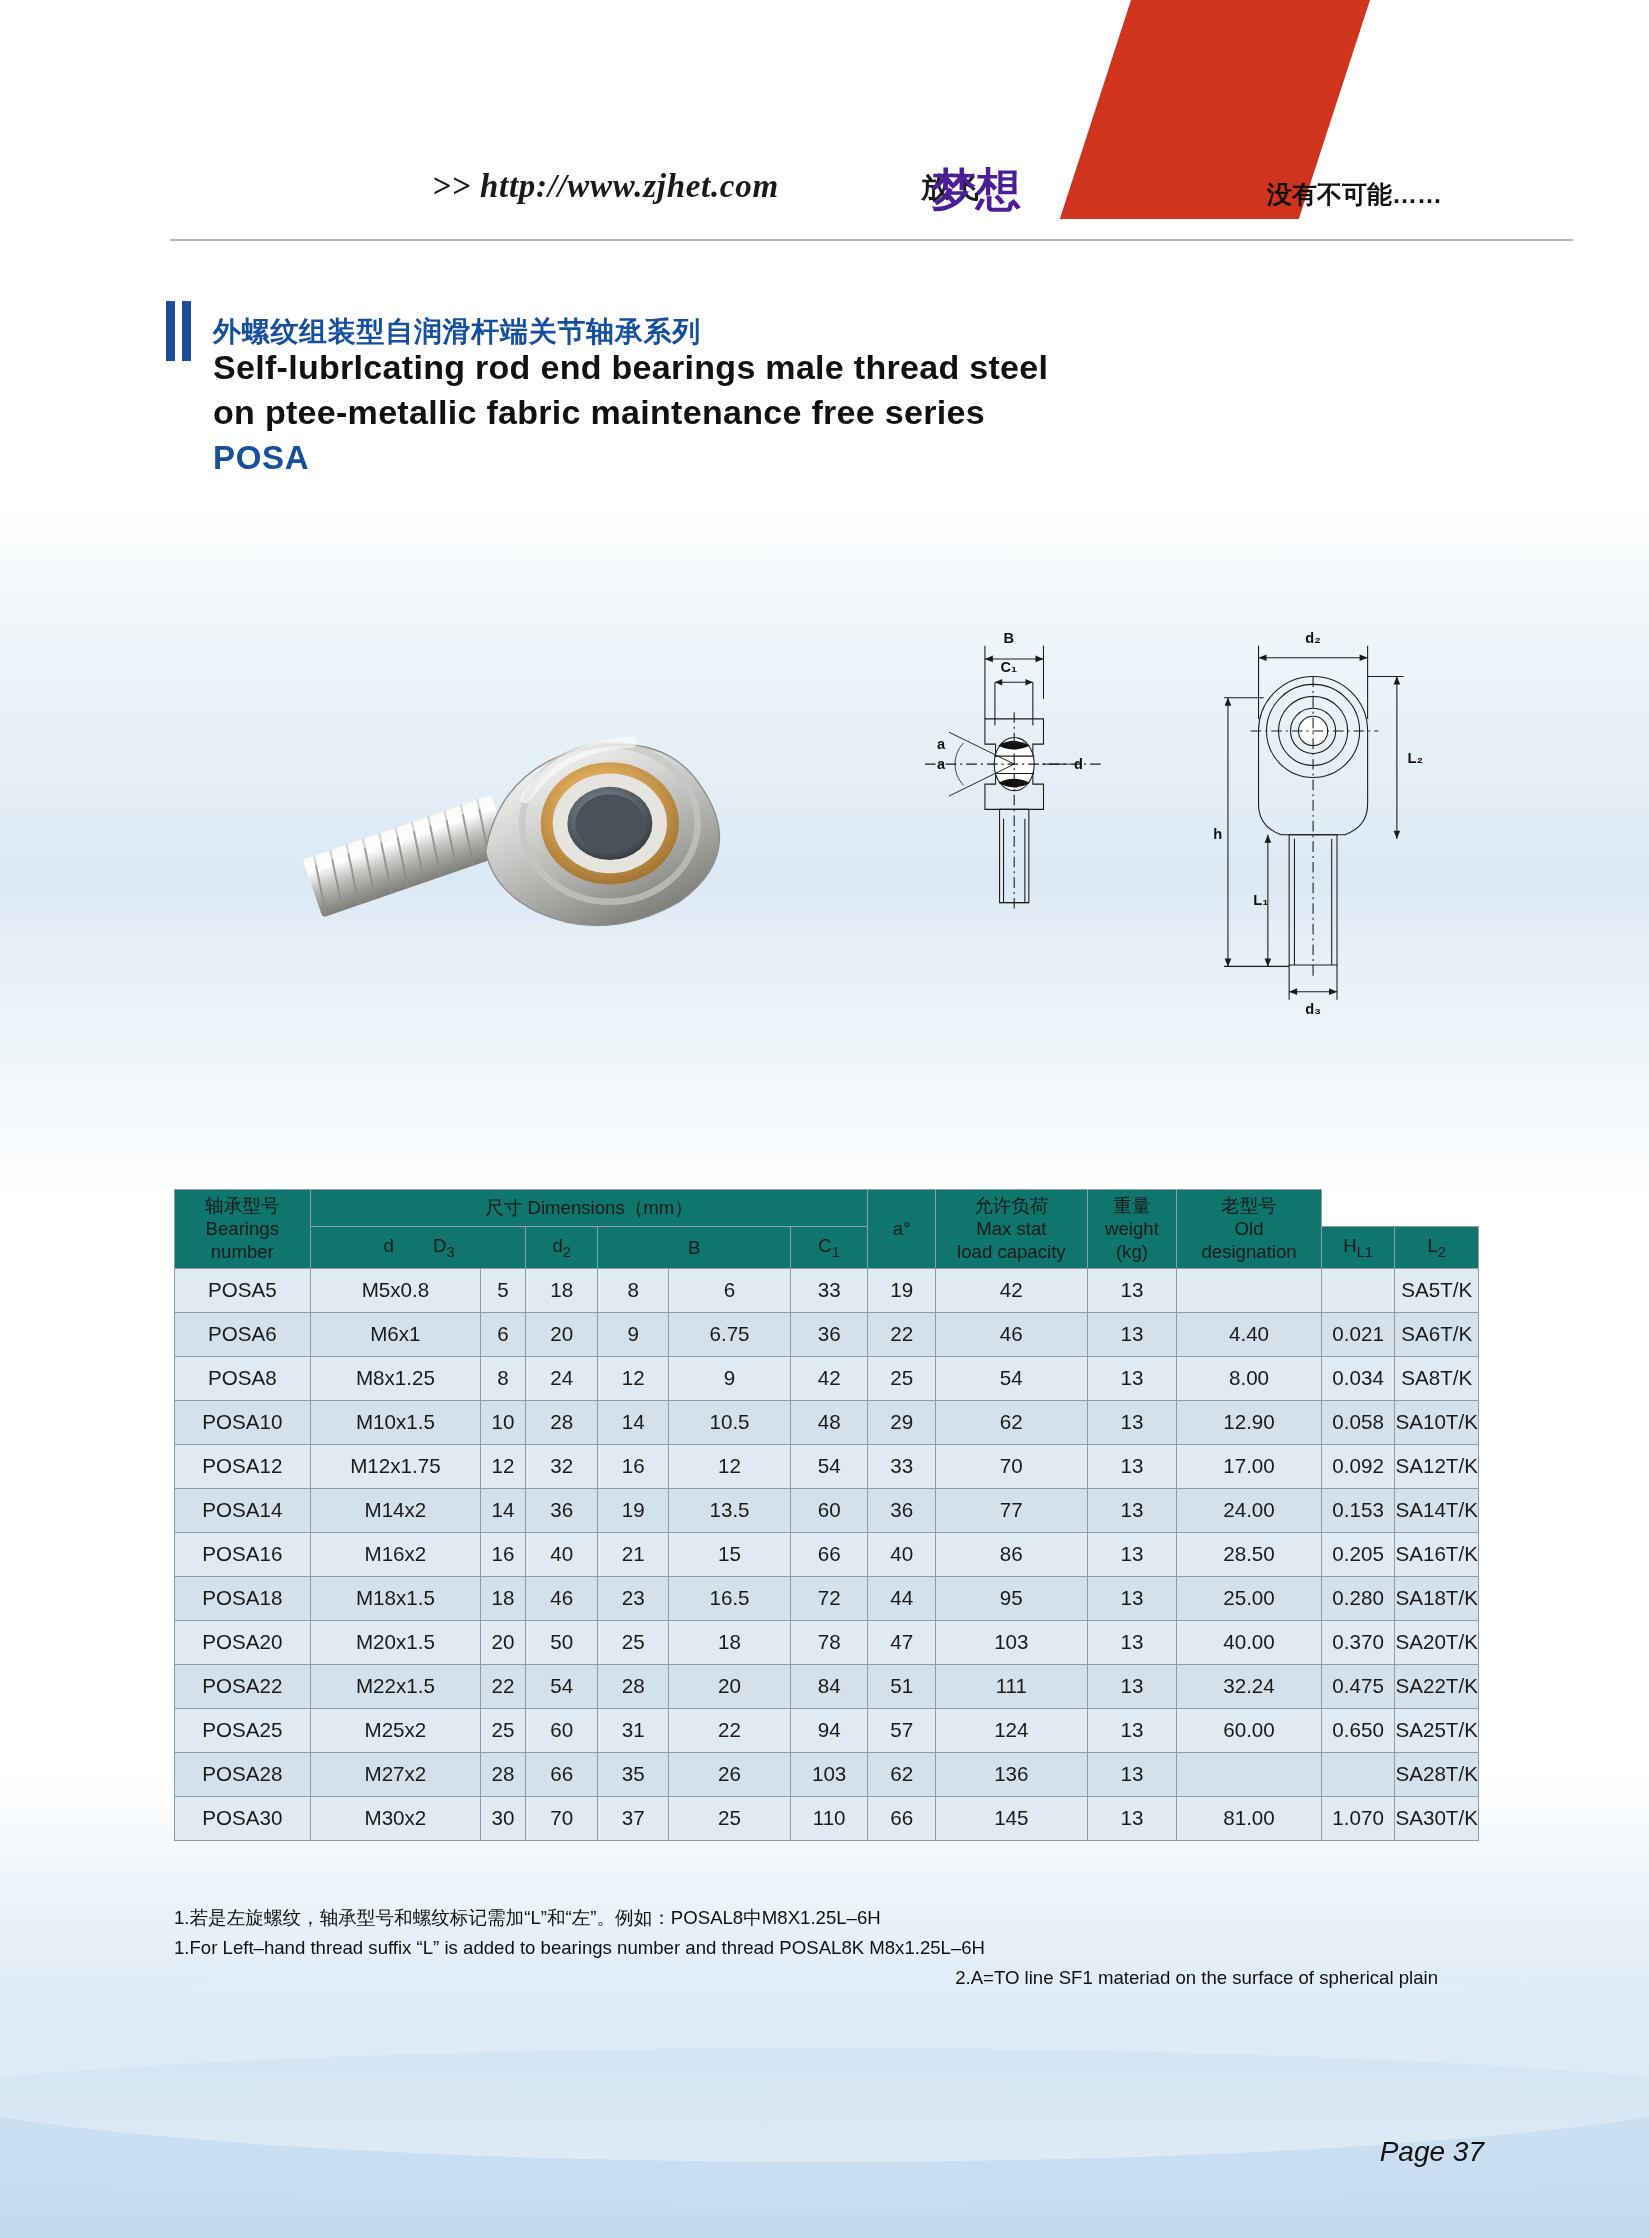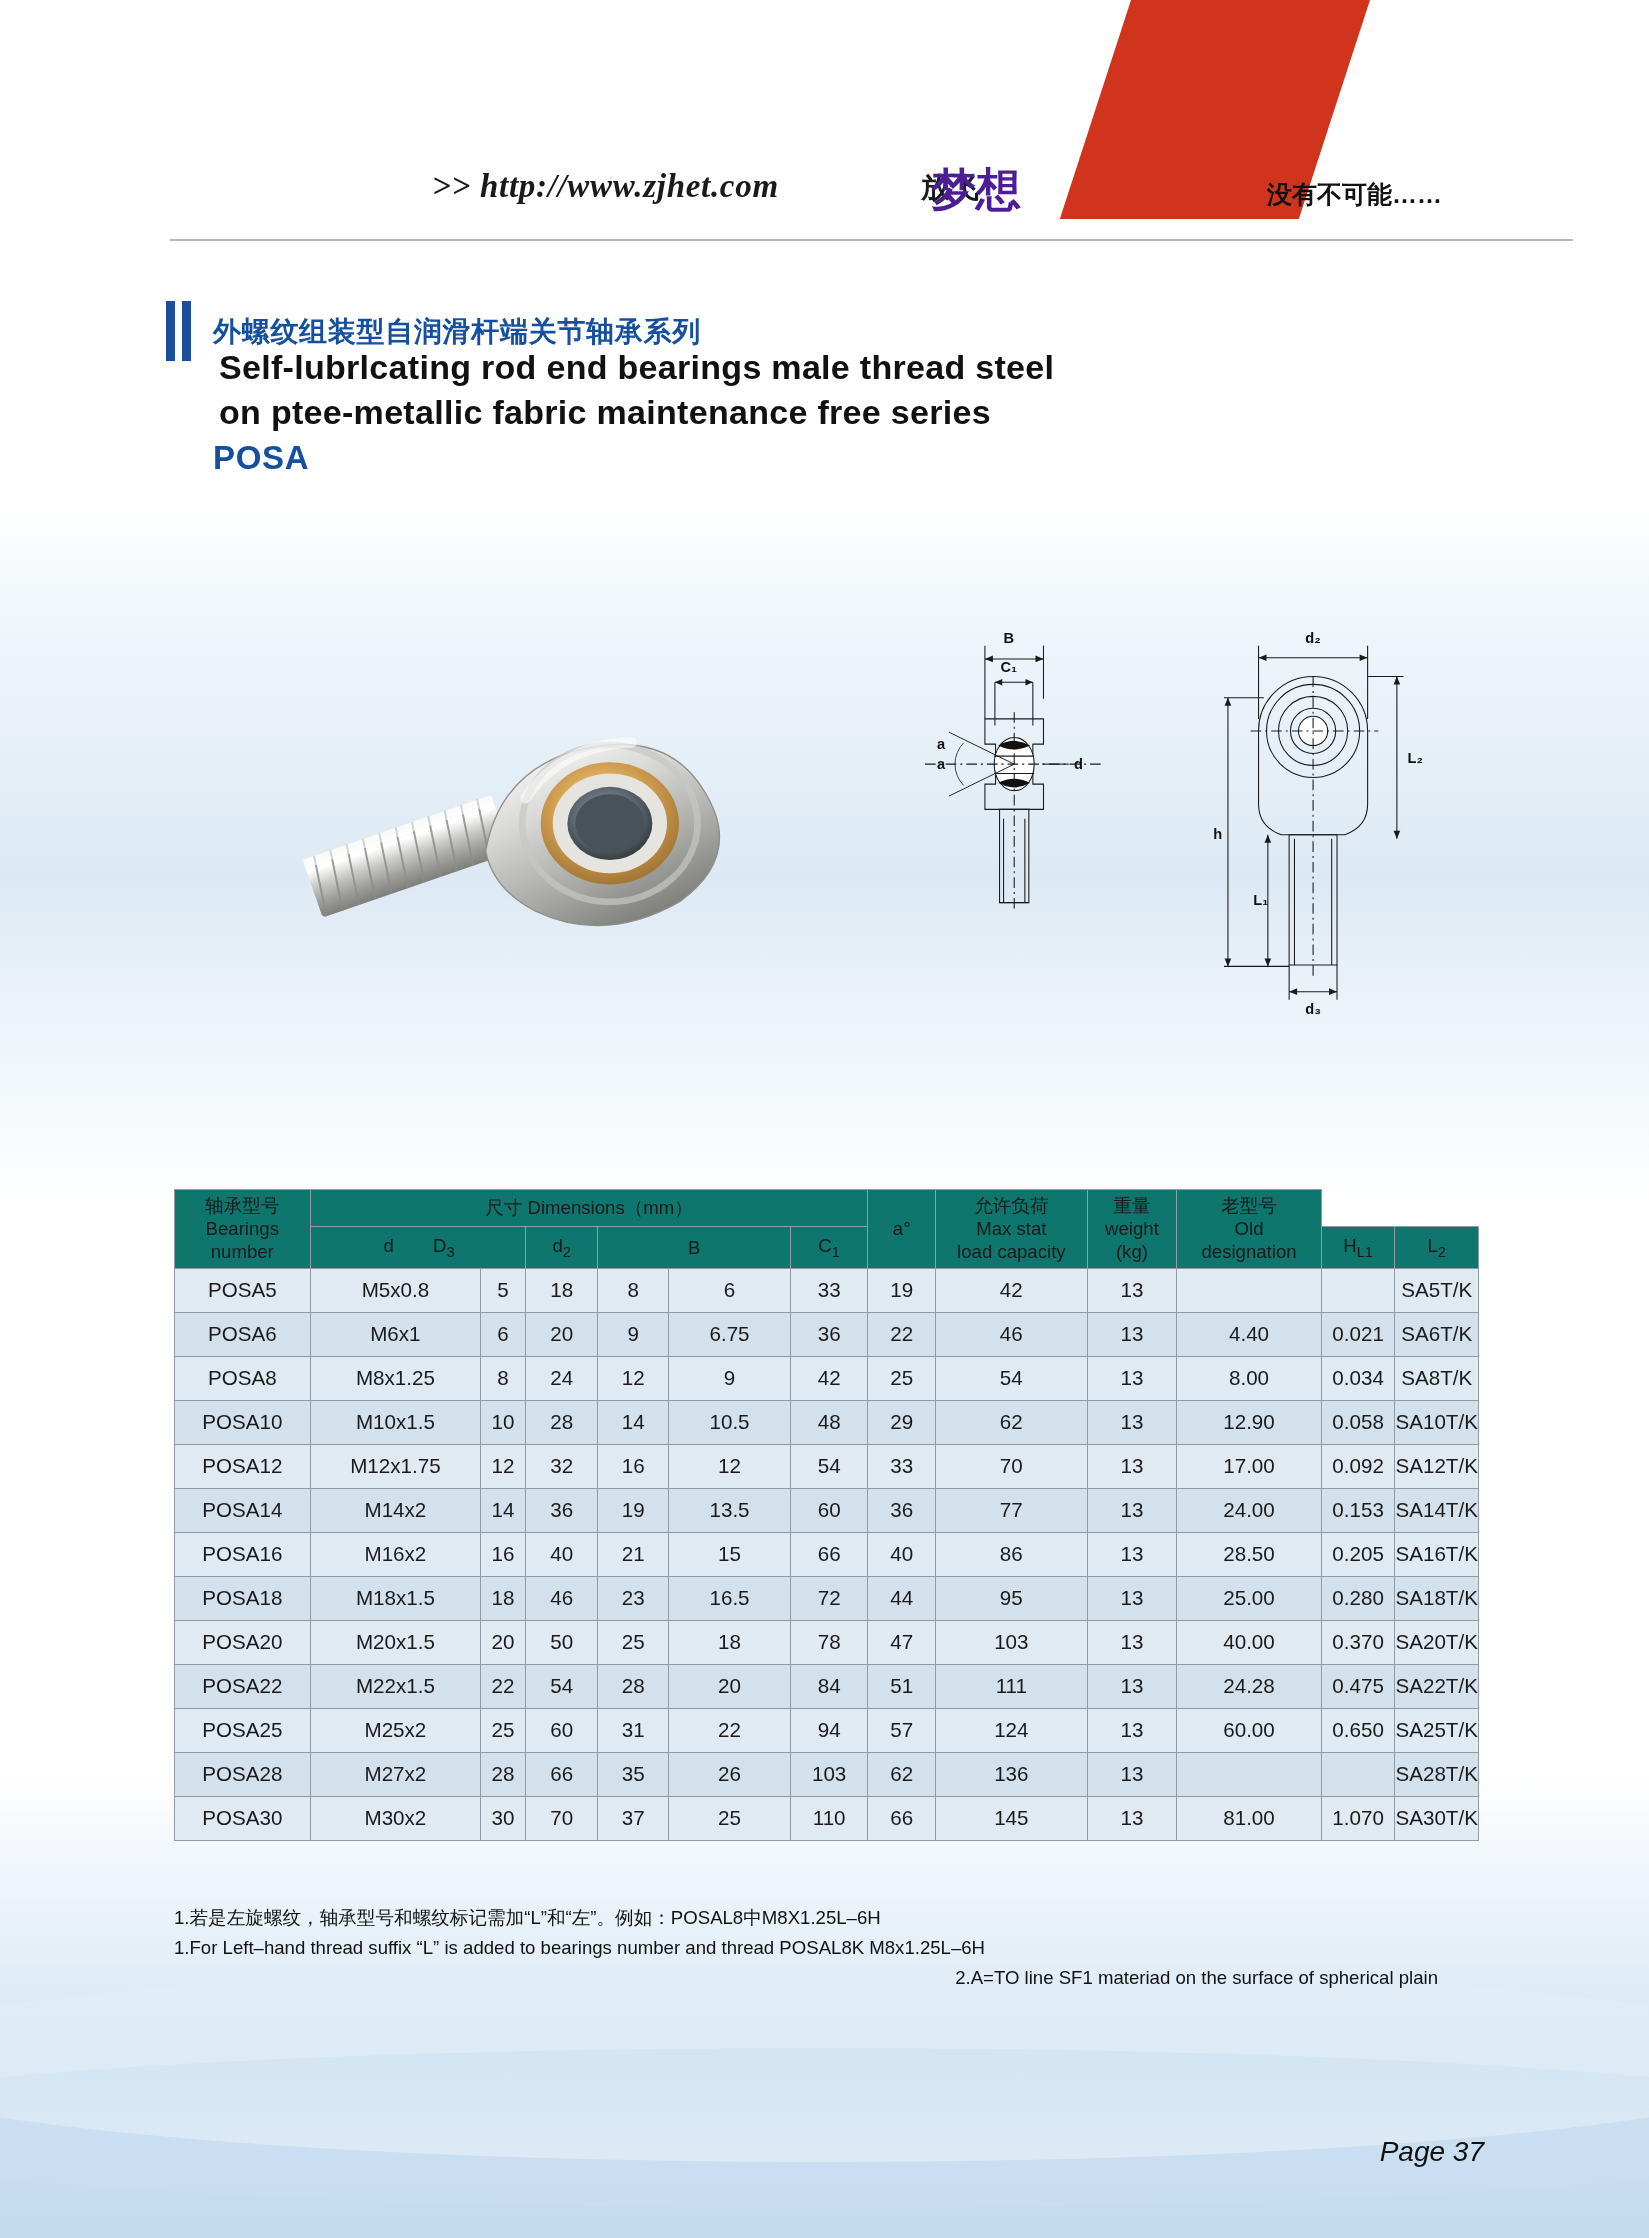--- a/index.html
+++ b/index.html
@@ -107,21 +107,21 @@
     left: 213px;
     top: 313px;
     font-size: 28px;
     font-weight: bold;
     color: #15509e;
     letter-spacing: 0.7px;
     white-space: nowrap;
   }
   .title-en {
     position: absolute;
-    left: 219px;
+    left: 213px;
     top: 345px;
     width: 1264px;
     font-size: 34px;
     font-weight: bold;
     color: #111;
     line-height: 1.32;
     letter-spacing: 0.3px;
   }
   .title-model {
     position: absolute;
@@ -641,21 +641,21 @@
           <td>POSA22</td>
           <td>M22x1.5</td>
           <td>22</td>
           <td>54</td>
           <td>28</td>
           <td>20</td>
           <td>84</td>
           <td>51</td>
           <td>111</td>
           <td>13</td>
-          <td>24.28</td>
+          <td>32.24</td>
           <td>0.475</td>
           <td>SA22T/K</td>
         </tr>
         <tr>
           <td>POSA25</td>
           <td>M25x2</td>
           <td>25</td>
           <td>60</td>
           <td>31</td>
           <td>22</td>

